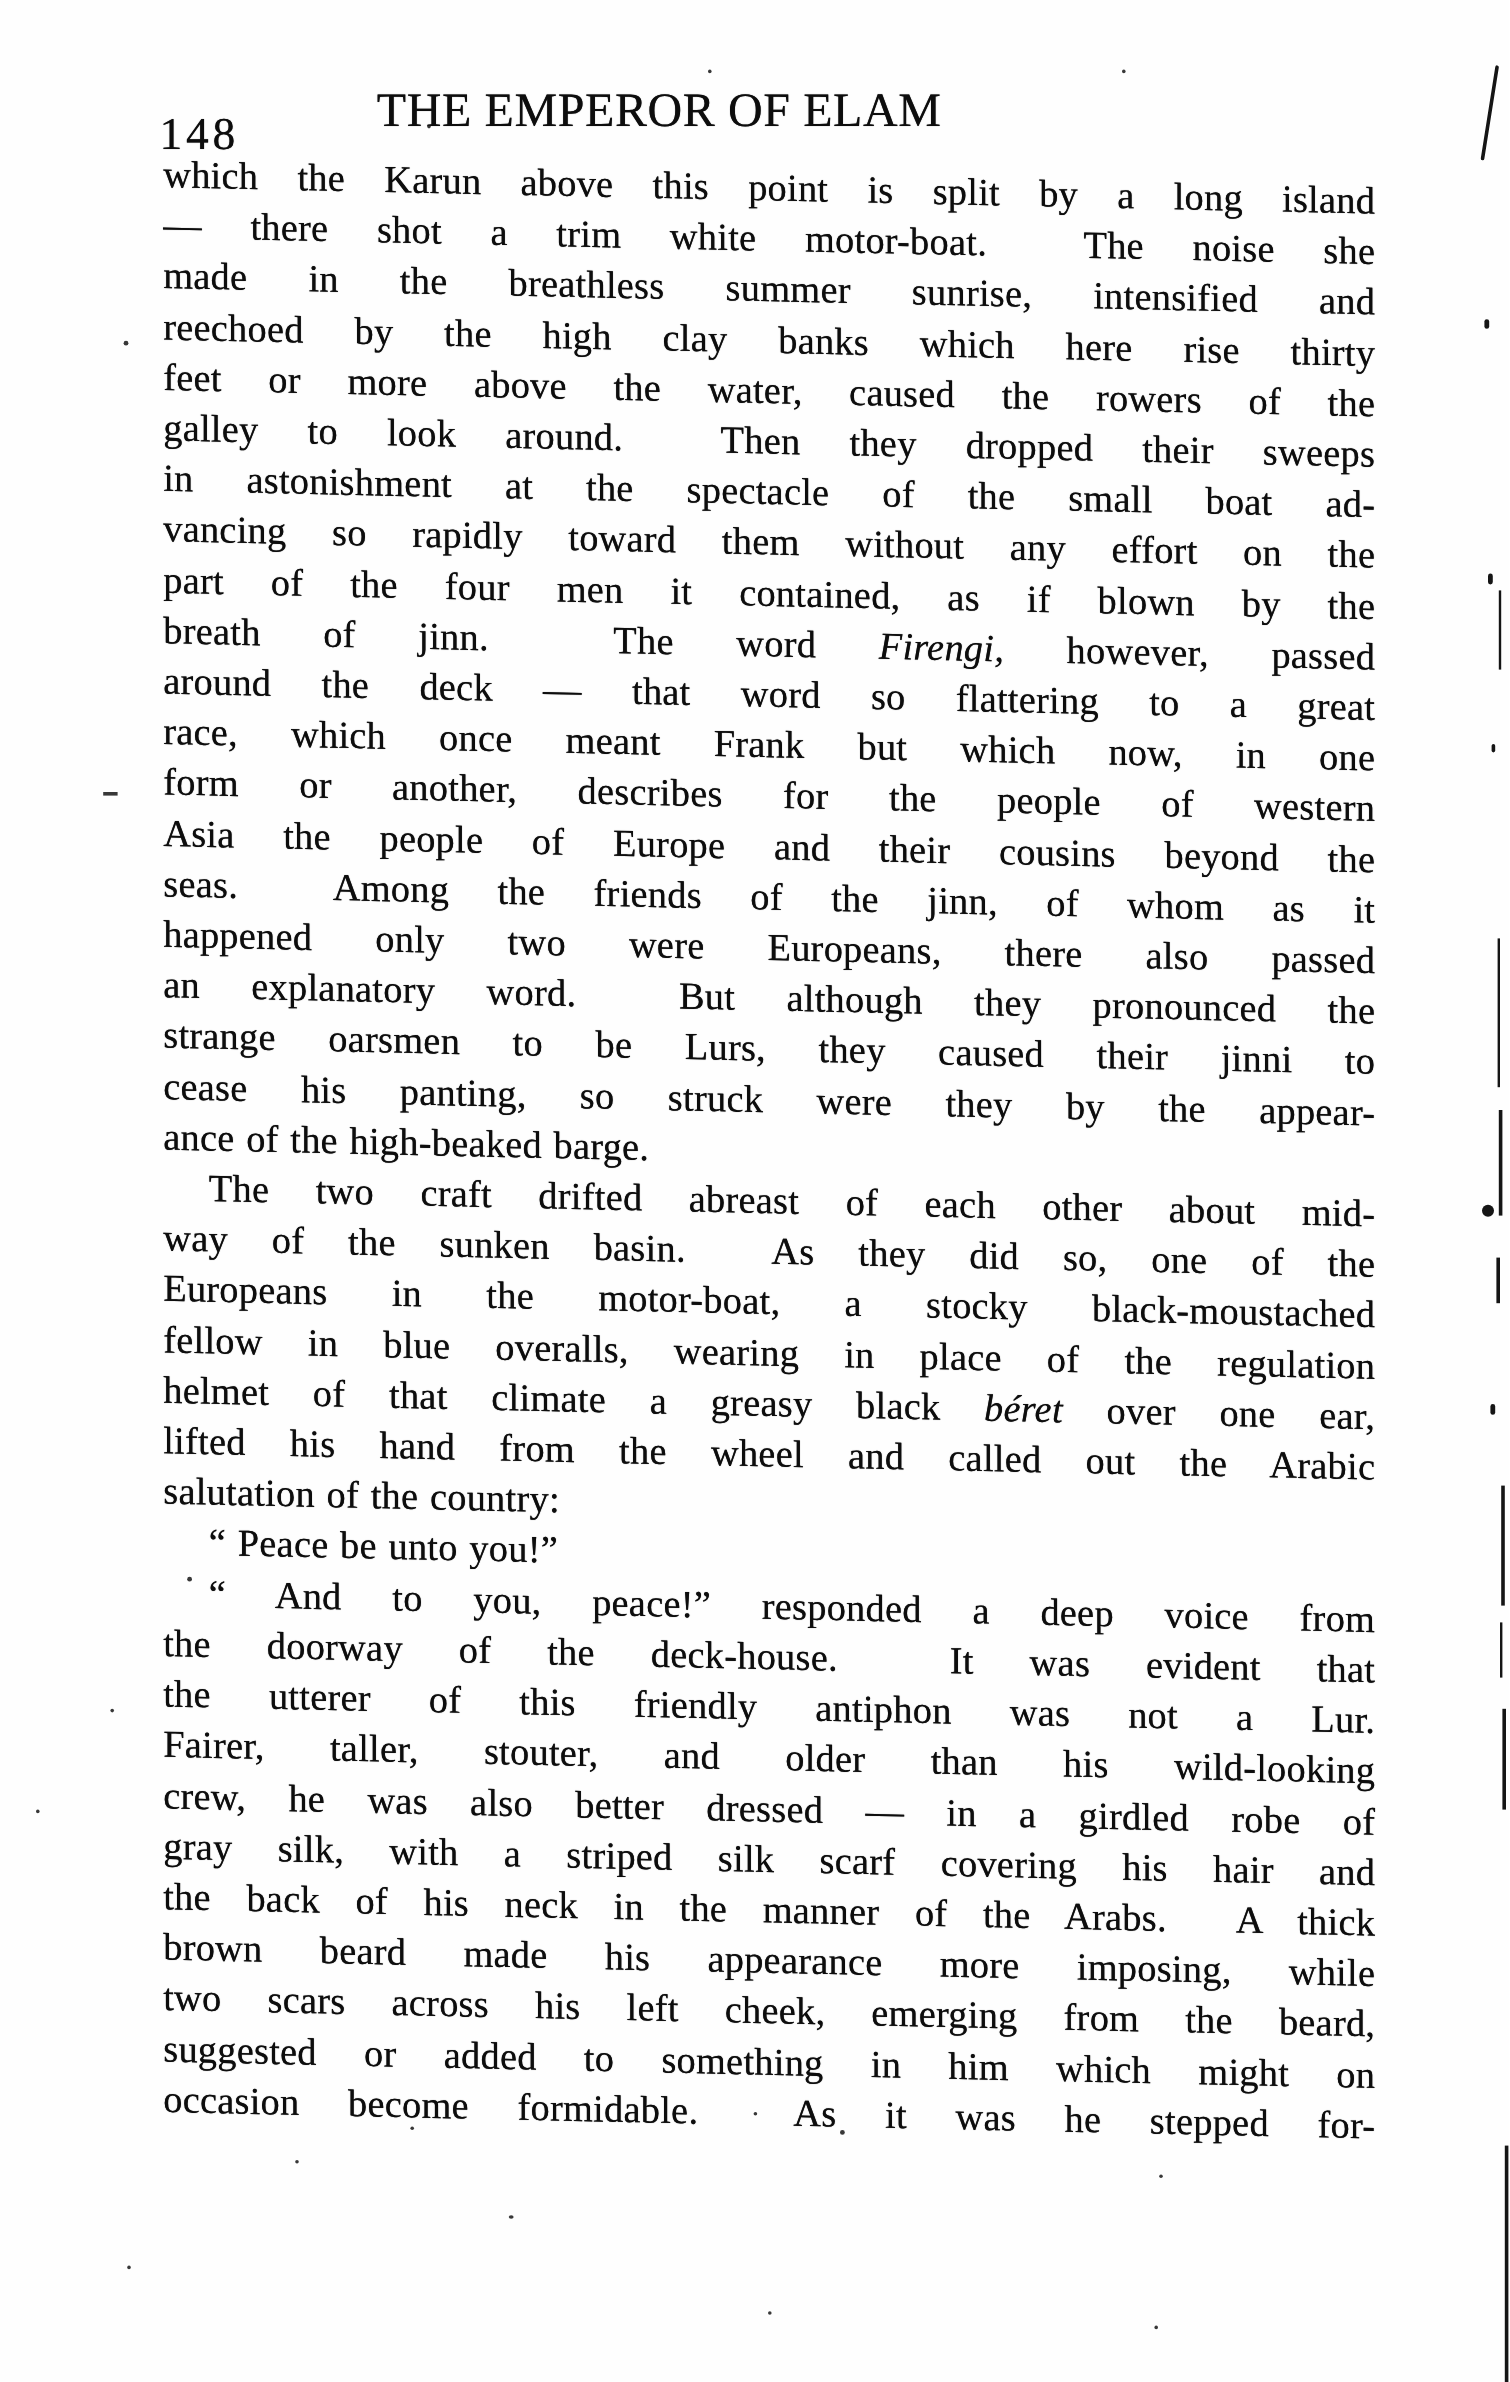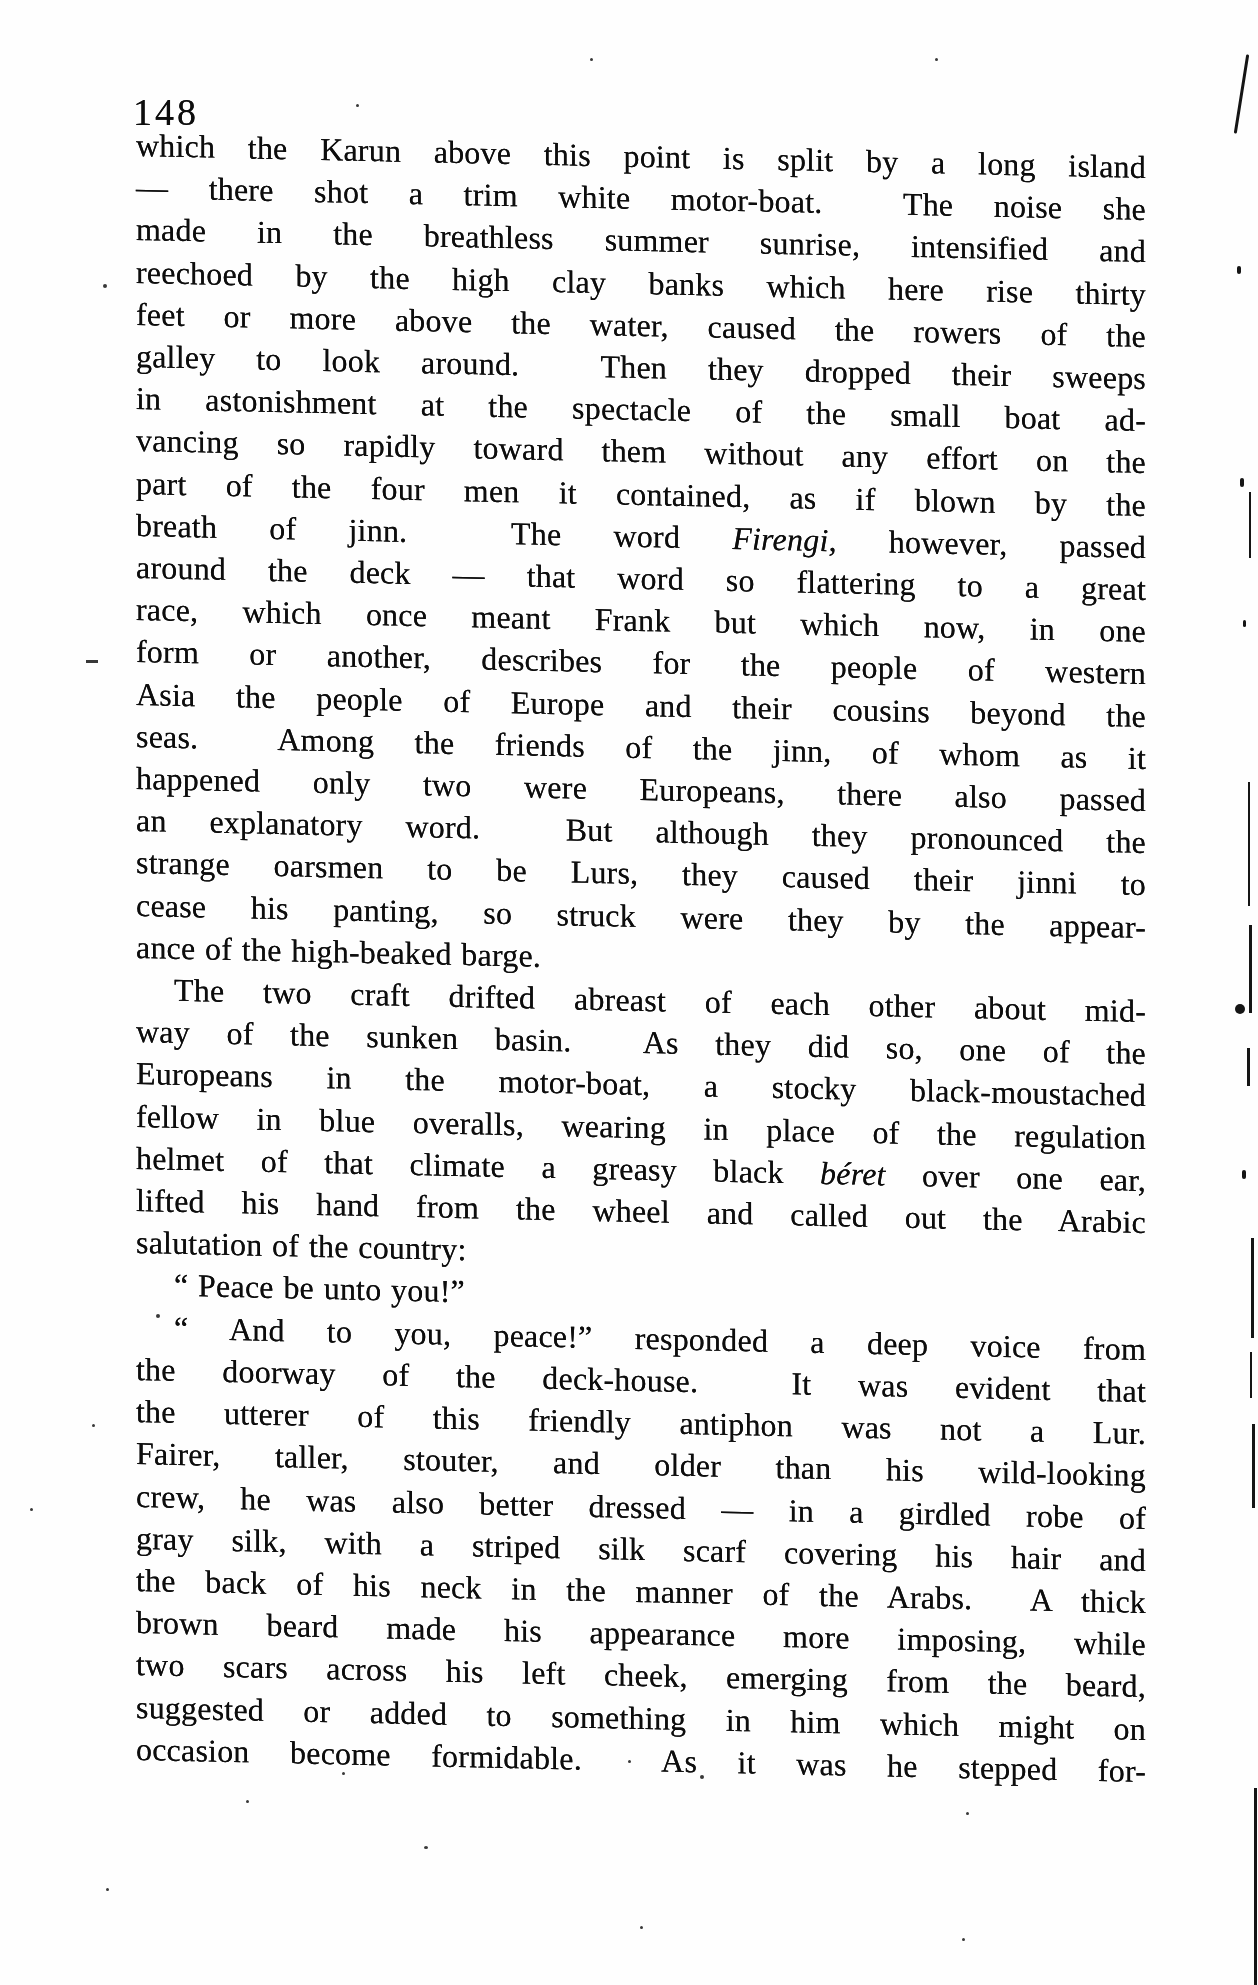--- a/index.html
+++ b/index.html
@@ -45,20 +45,21 @@
   .art { position:absolute; background:#151515; }
   .dot { border-radius:50%; }
   .faint { opacity:0.85; }
 </style>
 </head>
 <body>
 
 <div class="page">
 
   <div class="page-number">148</div>
+  <div class="page-title">THE EMPEROR OF ELAM</div>
 
   <div class="text-block">
       <div class="paragraph">
         <div class="line">which the Karun above this point is split by a long island</div>
         <div class="line">— there shot a trim white motor-boat.&nbsp; The noise she</div>
         <div class="line">made in the breathless summer sunrise, intensified and</div>
         <div class="line">reechoed by the high clay banks which here rise thirty</div>
         <div class="line">feet or more above the water, caused the rowers of the</div>
         <div class="line">galley to look around.&nbsp; Then they dropped their sweeps</div>
         <div class="line">in astonishment at the spectacle of the small boat ad-</div>

